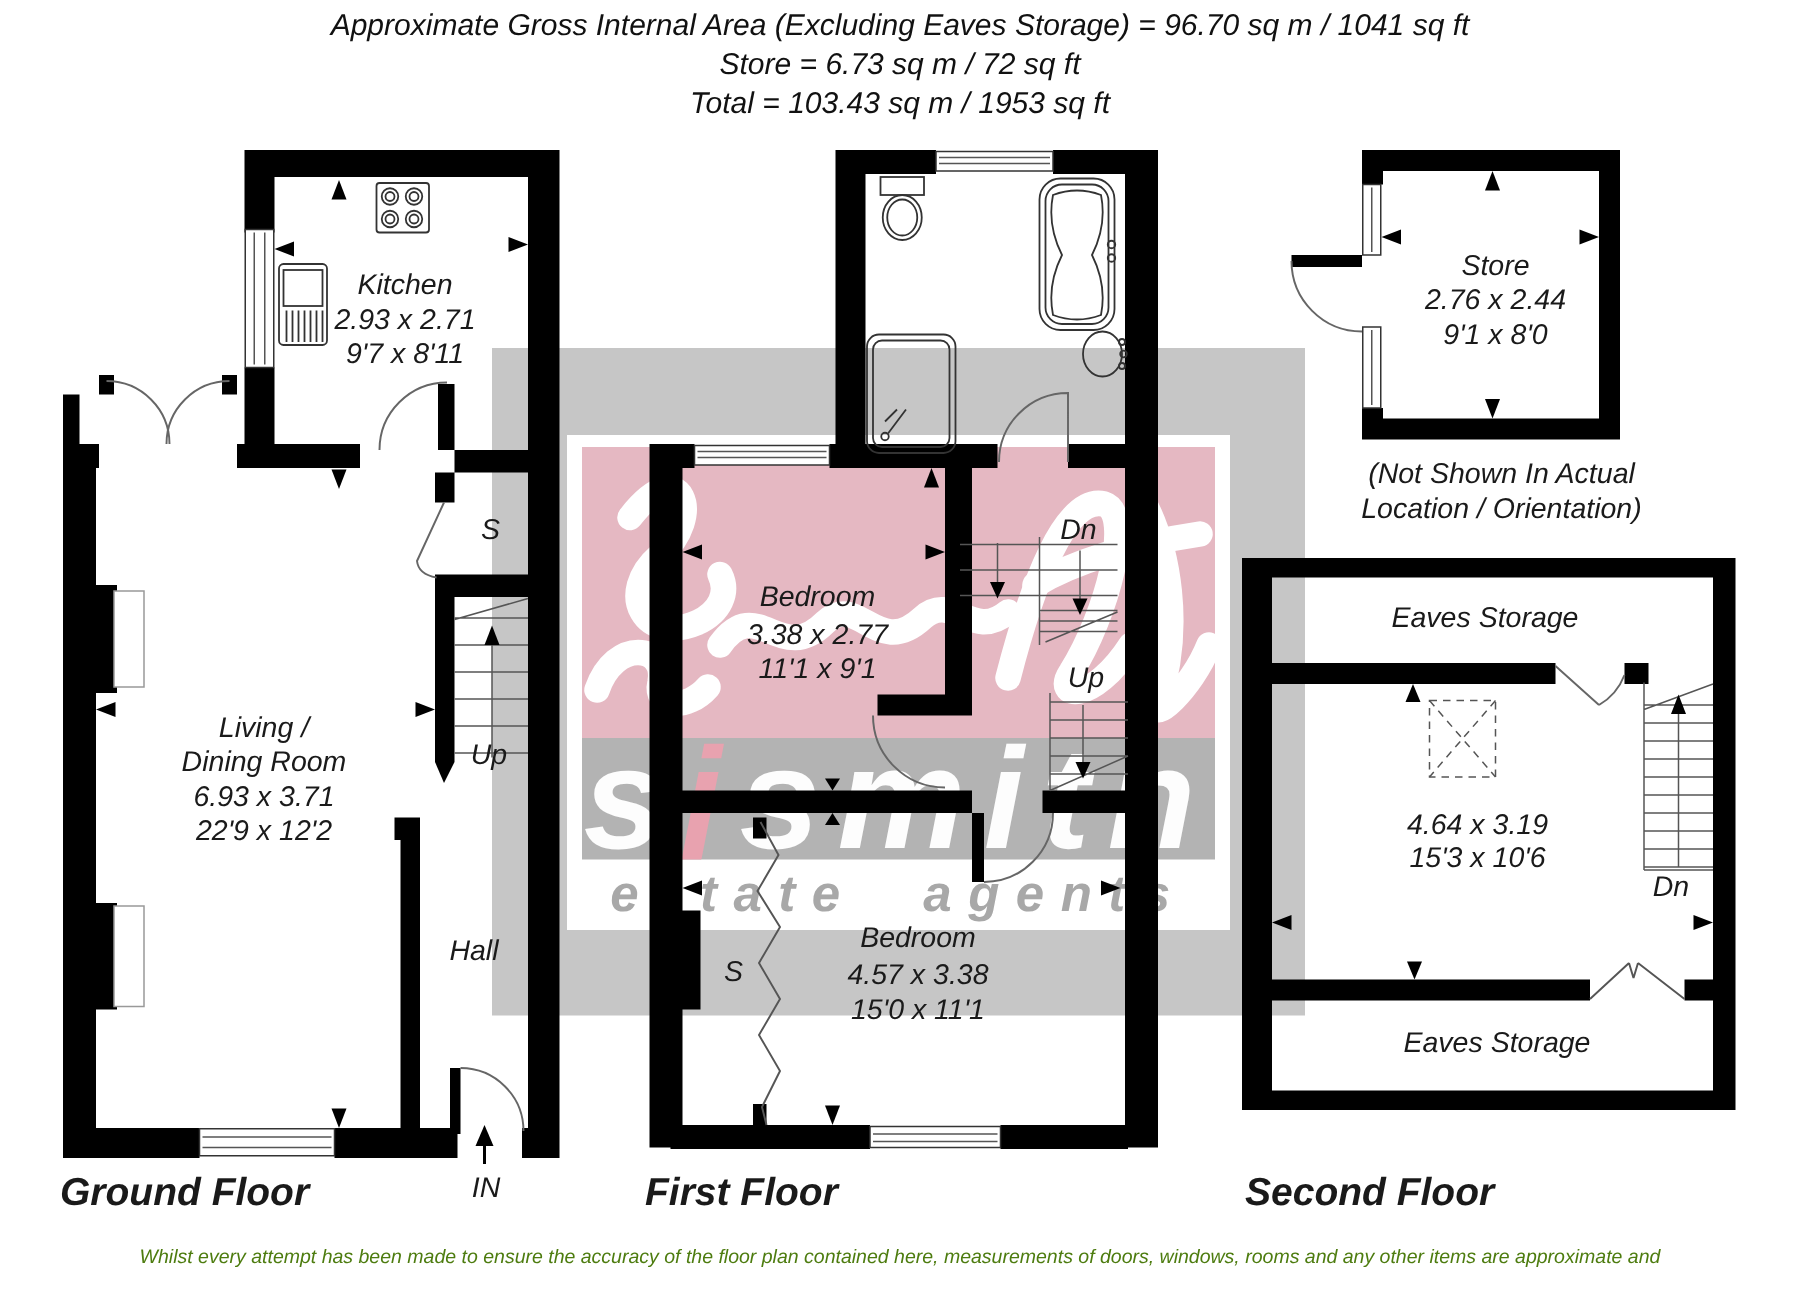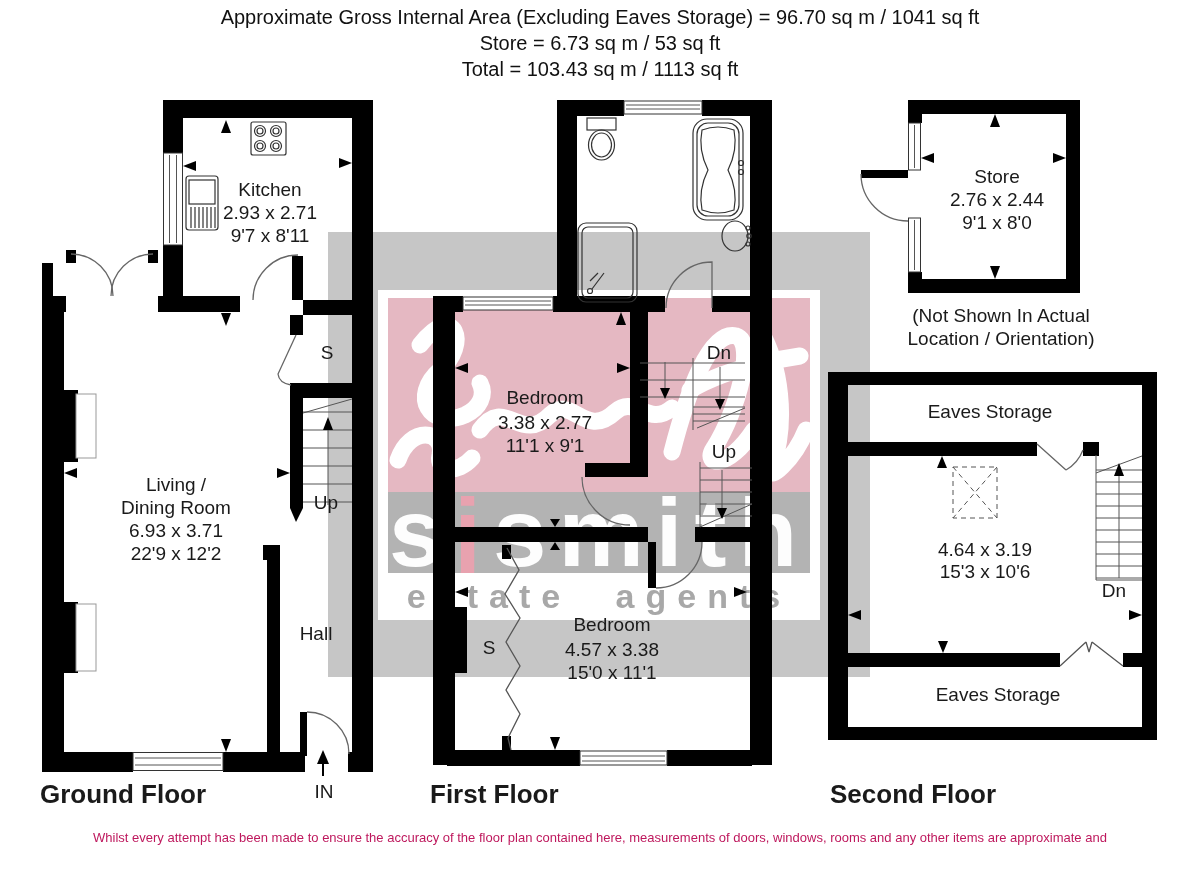--- a/index.html
+++ b/index.html
@@ -1,21 +1,21 @@
 <!DOCTYPE html>
 <html><head>
 <meta charset="utf-8">
 <style>
   html,body{margin:0;padding:0;background:#fff;}
   .stage{position:relative;width:1200px;height:872px;background:#fff;overflow:hidden;
-         font-family:"Liberation Sans",sans-serif;color:#111;}
+         font-family:"Liberation Sans",sans-serif;color:#111;font-style:italic;}
   .hdr{position:absolute;top:4px;left:0;width:1200px;text-align:center;
        font-size:20px;line-height:26px;color:#111;}
   .ftr{position:absolute;top:829px;left:0;width:1200px;text-align:center;
-       font-size:13px;line-height:17px;color:#be185d;}
+       font-size:13px;line-height:17px;color:#4d7c0f;}
   
   .wm-outer{position:absolute;left:328px;top:232px;width:542px;height:445px;background:#c6c6c6;}
   .wm-frame{position:absolute;left:378px;top:290px;width:442px;height:330px;background:#ffffff;}
   .wm-red{position:absolute;left:388px;top:298px;width:422px;height:194px;background:#e5b8c2;}
   .wm-band{position:absolute;left:388px;top:492px;width:422px;height:81px;background:#b3b3b3;
            display:flex;align-items:center;justify-content:center;overflow:hidden;
            font-weight:bold;font-size:96px;letter-spacing:12px;color:#fdfdfd;line-height:81px;}
   .wm-band .j{color:#e8a2af;}
   .wm-tagline{position:absolute;left:388px;top:573px;width:422px;height:47px;
               display:flex;align-items:center;justify-content:center;
@@ -25,22 +25,22 @@
   svg text{font-family:"Liberation Sans",sans-serif;fill:#1a1a1a;font-size:19px;}
   svg text.title{font-size:26px;font-weight:bold;}
 </style>
 </head>
 <body>
 
 <div class="stage">
 
   <div class="hdr">
     <div>Approximate Gross Internal Area (Excluding Eaves Storage) = 96.70 sq m / 1041 sq ft</div>
-    <div>Store = 6.73 sq m / 53 sq ft</div>
-    <div>Total = 103.43 sq m / 1113 sq ft</div>
+    <div>Store = 6.73 sq m / 72 sq ft</div>
+    <div>Total = 103.43 sq m / 1953 sq ft</div>
   </div>
 
   <div>
     <div class="wm-outer"></div>
     <div class="wm-frame"></div>
     <div class="wm-red"></div>
     <svg class="wm-script" width="1200" height="872" viewBox="0 0 1200 872">
       <g fill="none" stroke="#ffffff" stroke-width="17" stroke-linecap="round">
         <path d="M420,345 C455,300 470,345 440,370 C410,396 430,430 465,415 C480,408 486,395 480,383"></path>
         <path d="M398,460 C410,425 445,430 440,455 C436,472 458,474 472,458"></path>

